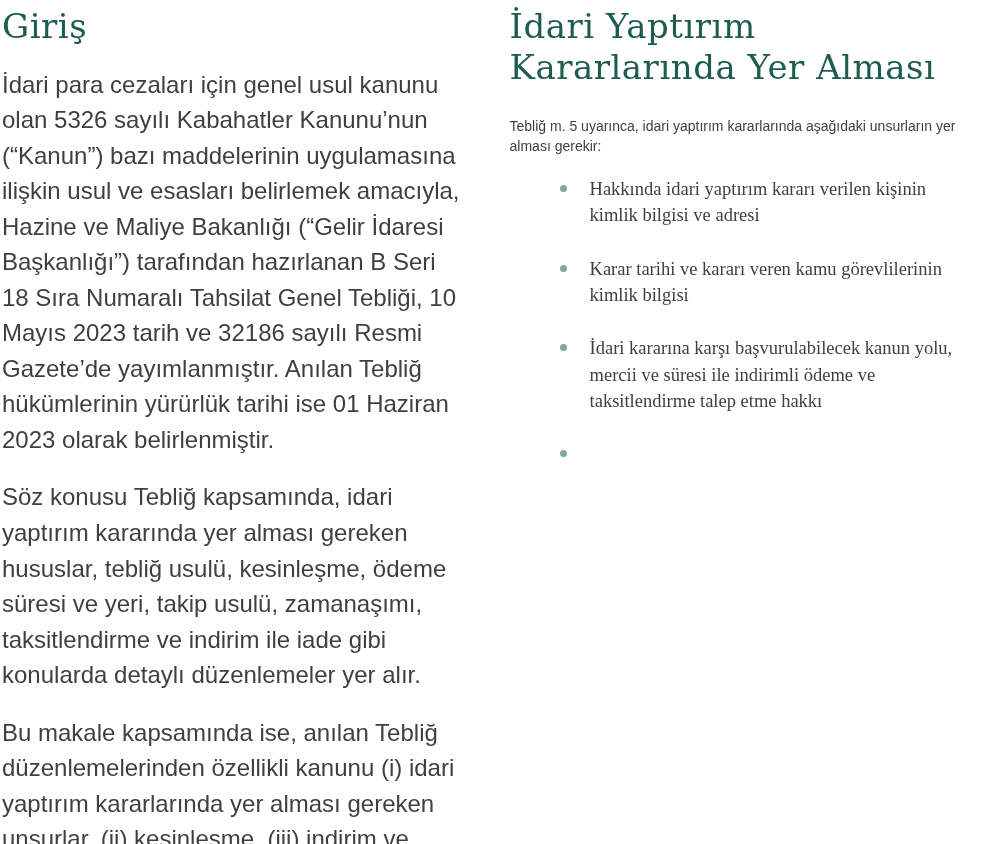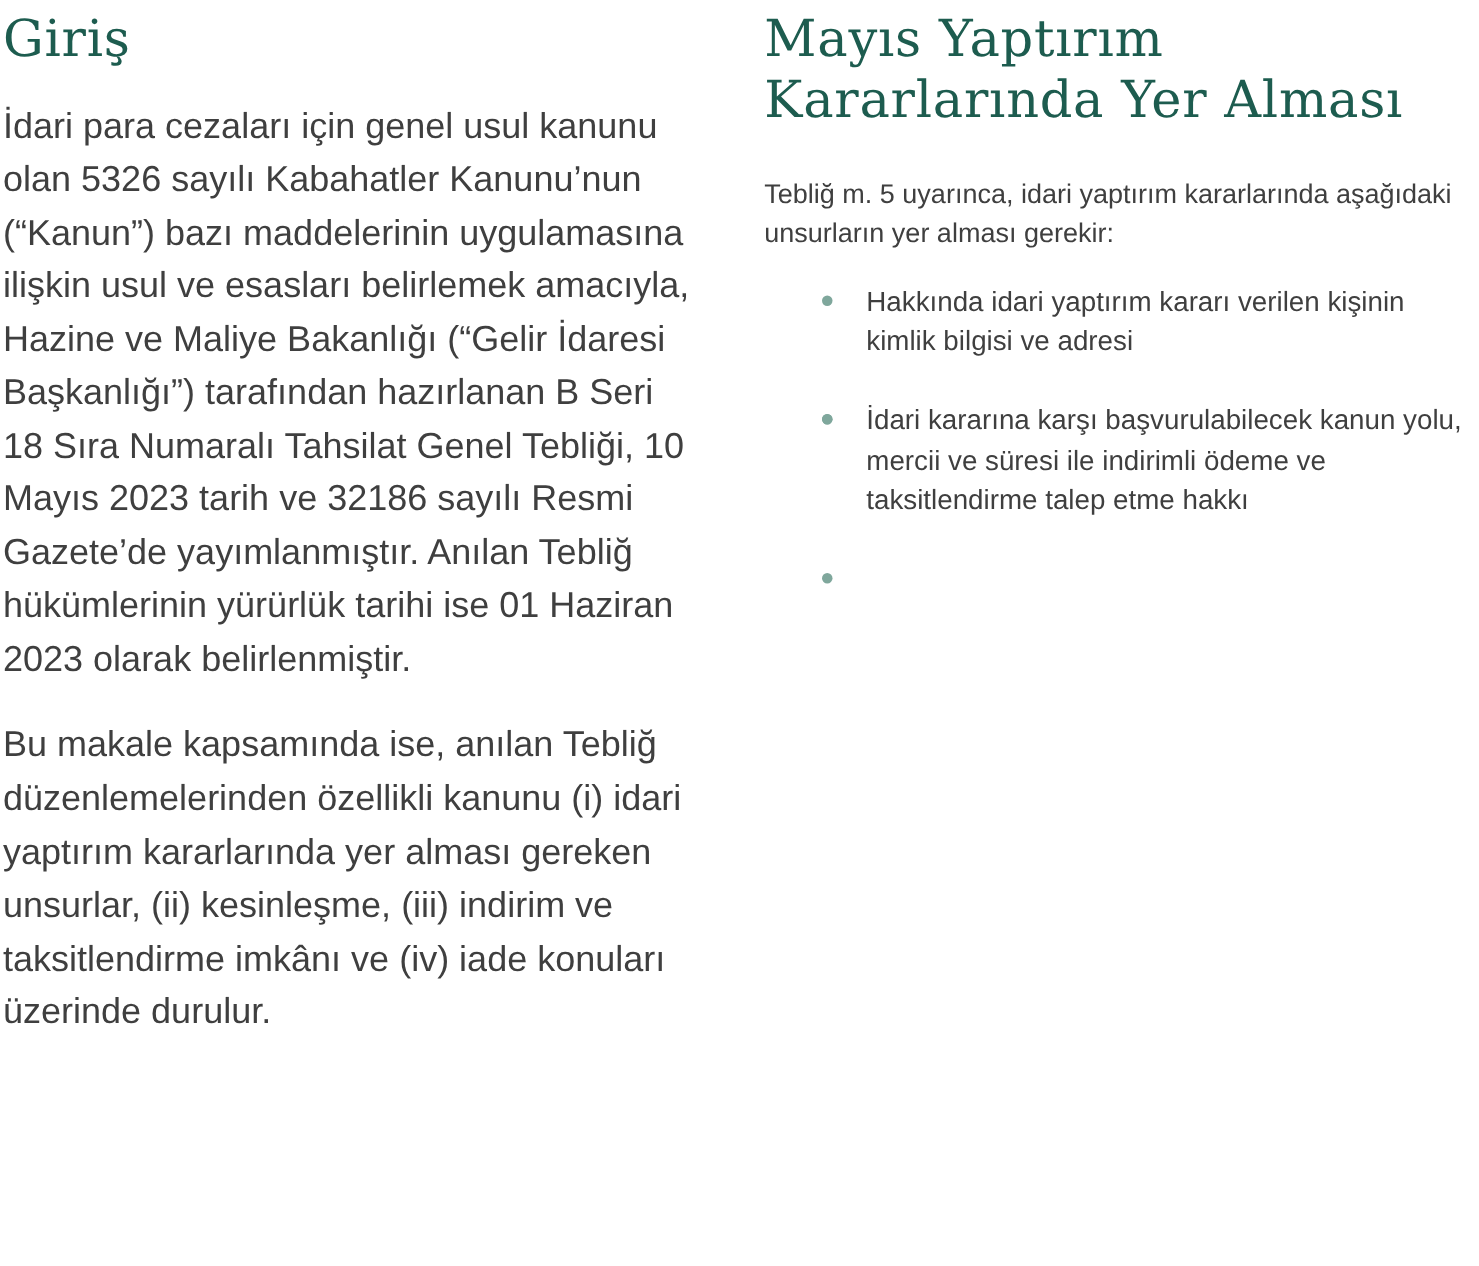--- a/index.html
+++ b/index.html
@@ -50,28 +50,29 @@
     margin: 0 0 22px 0;
     font-size: 24px;
     line-height: 1.48;
     color: #3f3f3f;
   }
   p.para:last-child {
     margin-bottom: 0;
   }
   .intro-text {
     margin: 0 0 20px 0;
-    font-size: 18px;
+    font-size: 14px;
     line-height: 1.45;
     color: #3f3f3f;
   }
   ul.bullet-list {
     list-style: none;
-    margin: 4px;
+    margin: 16px;
     padding: 0 0 0 34px;
+    font-family: Liberation Serif, serif;
   }
   ul.bullet-list li {
     position: relative;
     margin: 0 0 27px 0;
     padding-left: 30px;
     font-size: 18.5px;
     line-height: 1.42;
     color: #3f3f3f;
   }
   ul.bullet-list li:last-child {
@@ -89,33 +90,35 @@
   }
 </style>
 </head>
 <body>
 
 <div class="page">
 
   <div class="column column-left">
     <h2 class="heading">Giriş</h2>
     <p class="para">İdari para cezaları için genel usul kanunu olan 5326 sayılı Kabahatler Kanunu’nun (“Kanun”) bazı maddelerinin uygulamasına ilişkin usul ve esasları belirlemek amacıyla, Hazine ve Maliye Bakanlığı (“Gelir İdaresi Başkanlığı”) tarafından hazırlanan B Seri 18 Sıra Numaralı Tahsilat Genel Tebliği, 10 Mayıs 2023 tarih ve 32186 sayılı Resmi Gazete’de yayımlanmıştır. Anılan Tebliğ hükümlerinin yürürlük tarihi ise 01 Haziran 2023 olarak belirlenmiştir.</p>
+    <p class="para">Söz konusu Tebliğ kapsamında, idari yaptırım kararında yer alması gereken hususlar, tebliğ usulü, kesinleşme, ödeme süresi ve yeri, takip usulü, zamanaşımı, taksitlendirme ve indirim ile iade gibi konularda detaylı düzenlemeler yer alır.</p>
     <p class="para">Bu makale kapsamında ise, anılan Tebliğ düzenlemelerinden özellikli kanunu (i) idari yaptırım kararlarında yer alması gereken unsurlar, (ii) kesinleşme, (iii) indirim ve taksitlendirme imkânı ve (iv) iade konuları üzerinde durulur.</p>
   </div>
 
   <div class="column column-right">
-    <h2 class="heading">Mayıs Yaptırım Kararlarında Yer Alması</h2>
+    <h2 class="heading">İdari Yaptırım Kararlarında Yer Alması</h2>
     <p class="intro-text">Tebliğ m. 5 uyarınca, idari yaptırım kararlarında aşağıdaki unsurların yer alması gerekir:</p>
     <ul class="bullet-list">
       <li>
         <span class="dot"></span>
         <span>Hakkında idari yaptırım kararı verilen kişinin kimlik bilgisi ve adresi</span>
       </li>
       <li>
         <span class="dot"></span>
+        <span>Karar tarihi ve kararı veren kamu görevlilerinin kimlik bilgisi</span>
       </li>
       <li>
         <span class="dot"></span>
         <span>İdari kararına karşı başvurulabilecek kanun yolu, mercii ve süresi ile indirimli ödeme ve taksitlendirme talep etme hakkı</span>
       </li>
       <li>
         <span class="dot"></span>
       </li>
     </ul>
   </div>

